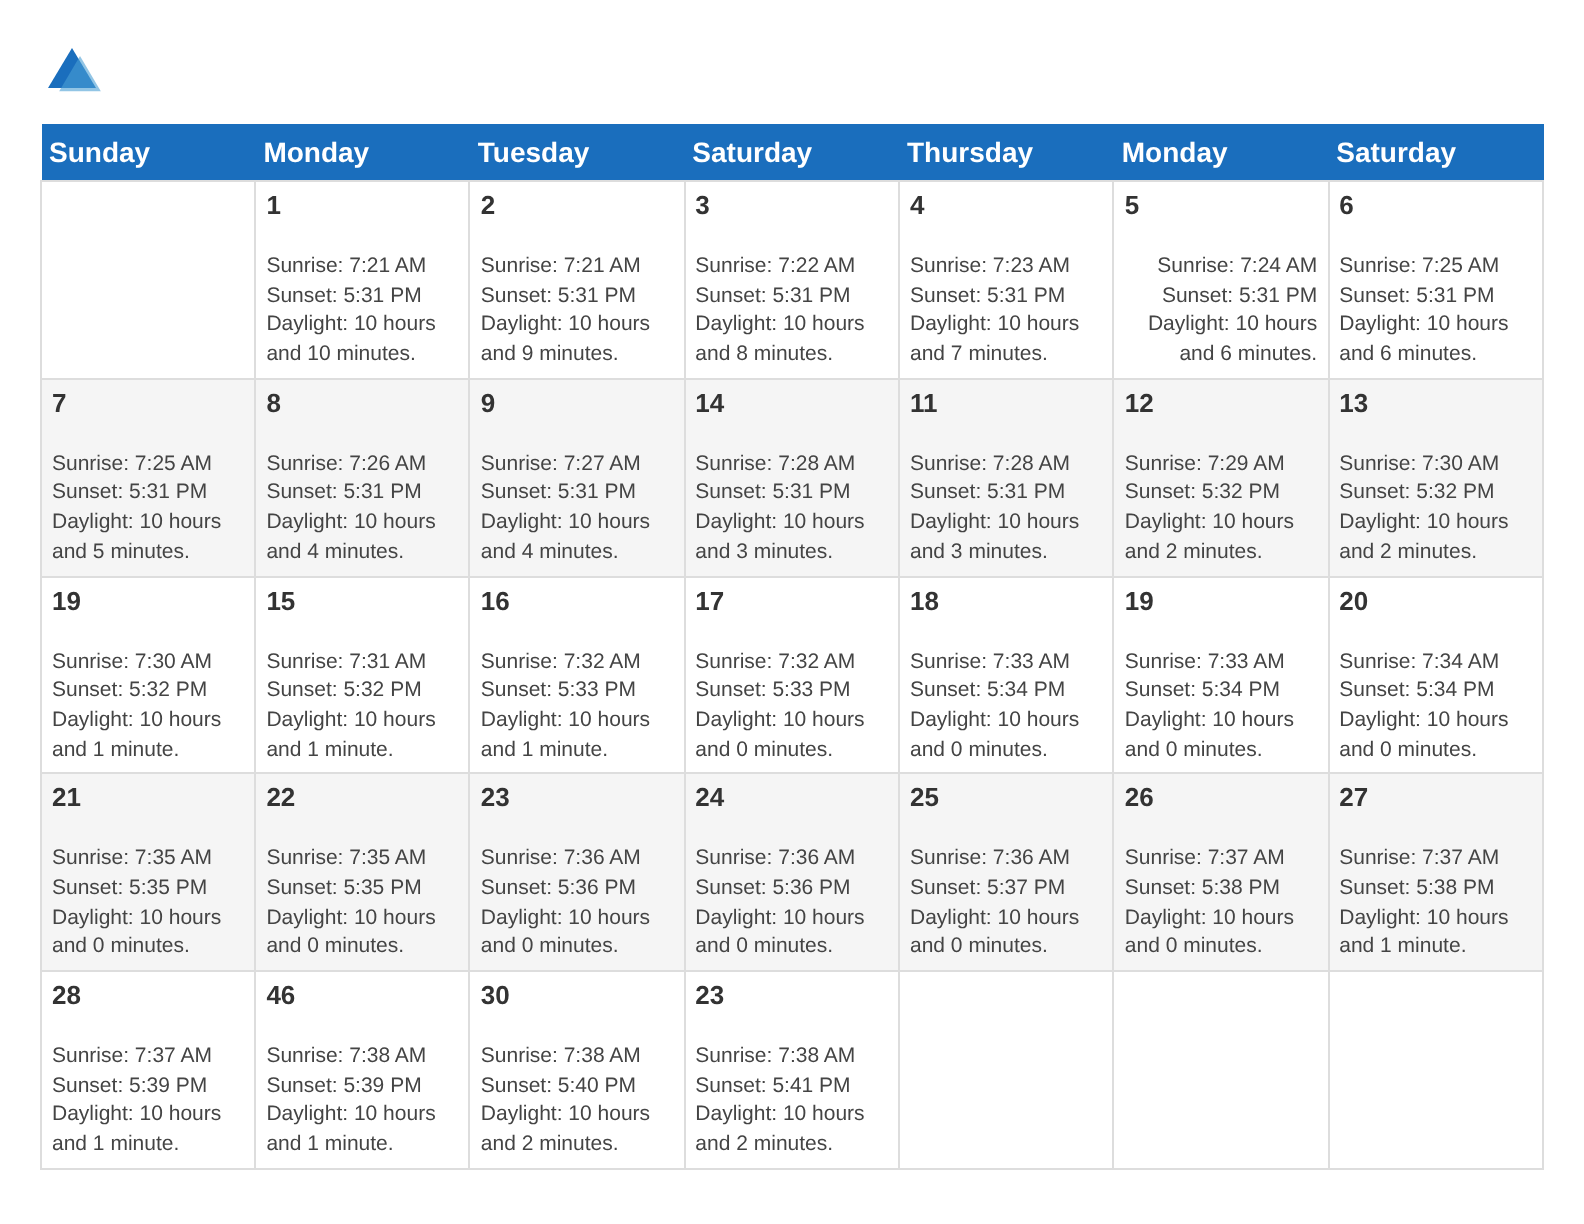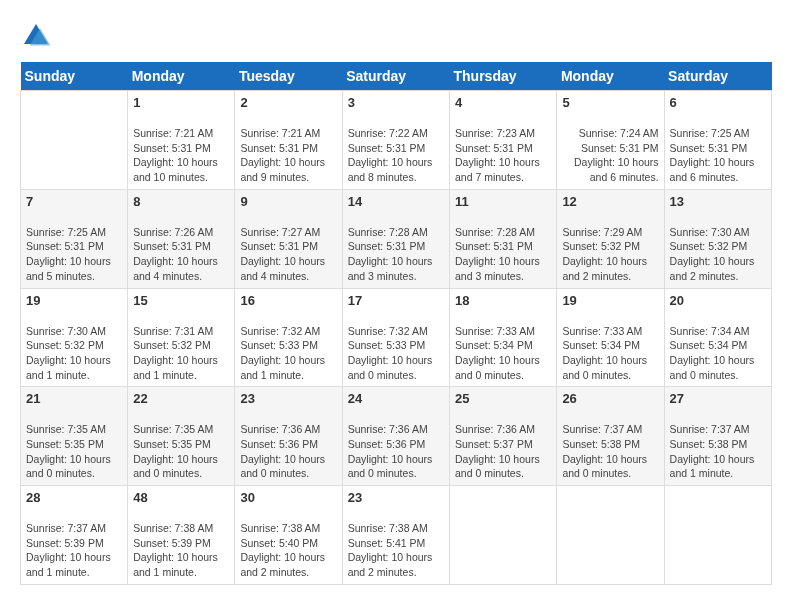--- a/index.html
+++ b/index.html
@@ -329,21 +329,21 @@
         </tr>
         <tr class="row-odd">
           <td>
             <span class="day-number">28</span>
             <div class="day-detail" style="white-space: pre-line;">Sunrise: 7:37 AM
 Sunset: 5:39 PM
 Daylight: 10 hours
 and 1 minute.</div>
           </td>
           <td>
-            <span class="day-number">48</span>
+            <span class="day-number">46</span>
             <div class="day-detail" style="white-space: pre-line;">Sunrise: 7:38 AM
 Sunset: 5:39 PM
 Daylight: 10 hours
 and 1 minute.</div>
           </td>
           <td>
             <span class="day-number">30</span>
             <div class="day-detail" style="white-space: pre-line;">Sunrise: 7:38 AM
 Sunset: 5:40 PM
 Daylight: 10 hours

